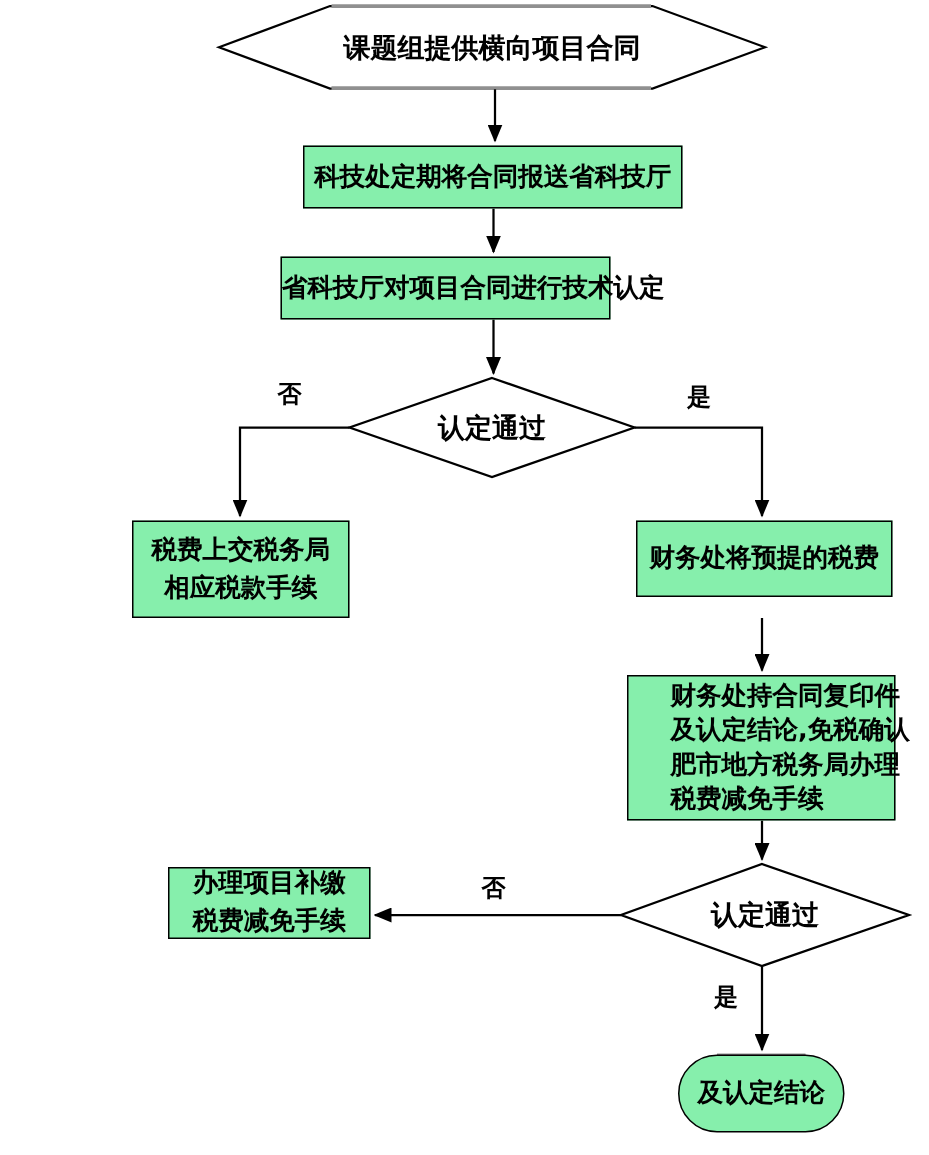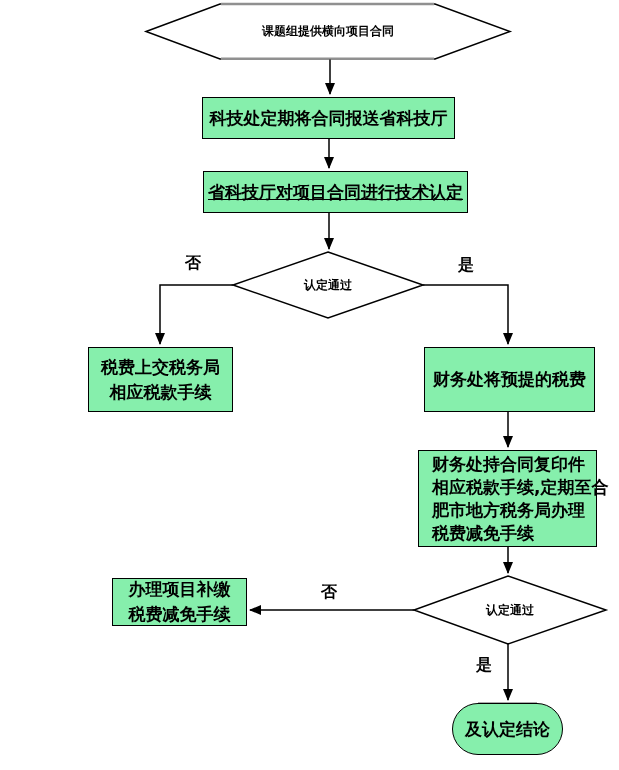--- a/index.html
+++ b/index.html
@@ -25,38 +25,38 @@
     line-height:25px;
     text-align:center;
     white-space:nowrap;
   }
   .shape-label{
     position:absolute;
     display:flex;
     align-items:center;
     justify-content:center;
     font-weight:bold;
-    font-size:12px;
+    font-size:18px;
     white-space:nowrap;
   }
   .edge-label{
     position:absolute;
     width:34px;
     text-align:center;
     font-weight:bold;
     font-size:16px;
     line-height:20px;
   }
   .align-left{text-align:left;}
   
   #n-report        {left:202px;top:97px;width:253px;height:42px;}
-  #n-technical     {left:203px;top:171px;width:265px;height:42px;text-decoration:underline;}
+  #n-technical     {left:187px;top:171px;width:220px;height:42px;}
   #n-paytax        {left:88px; top:347px;width:145px;height:65px;}
-  #n-refund        {left:424px;top:347px;width:171px;height:65px;padding-left:8px;}
-  #n-reduction     {left:418px;top:450px;width:179px;height:97px;padding-left:13px;line-height:23px;}
+  #n-refund        {left:424px;top:347px;width:171px;height:51px;padding-left:8px;}
+  #n-reduction     {left:418px;top:450px;width:179px;height:97px;padding-left:28px;line-height:23px;}
   #n-makeup        {left:112px;top:578px;width:135px;height:48px;}
   #n-exempt        {left:452px;top:703px;width:111px;height:52px;border-radius:26px;}
   #t-start         {left:146px;top:4px;  width:364px;height:55px;}
   #t-decision1     {left:233px;top:252px;width:190px;height:66px;}
   #t-decision2     {left:414px;top:576px;width:192px;height:68px;}
   #l-no1 {left:176px;top:253px;}
   #l-yes1{left:449px;top:255px;}
   #l-no2 {left:312px;top:582px;}
   #l-yes2{left:467px;top:655px;}
 </style>
@@ -106,21 +106,21 @@
     <div>税费上交税务局</div>
     <div>相应税款手续</div>
   </div>
 
   <div class="node align-left" id="n-refund">
     <div>财务处将预提的税费</div>
   </div>
 
   <div class="node align-left" id="n-reduction">
     <div>财务处持合同复印件</div>
-    <div>相应税款手续,定期至合</div>
+    <div>及认定结论,免税确认</div>
     <div>肥市地方税务局办理</div>
     <div>税费减免手续</div>
   </div>
 
   <div class="shape-label" id="t-decision2">认定通过</div>
 
   <div class="edge-label" id="l-no2">否</div>
   <div class="edge-label" id="l-yes2">是</div>
 
   <div class="node" id="n-makeup">

